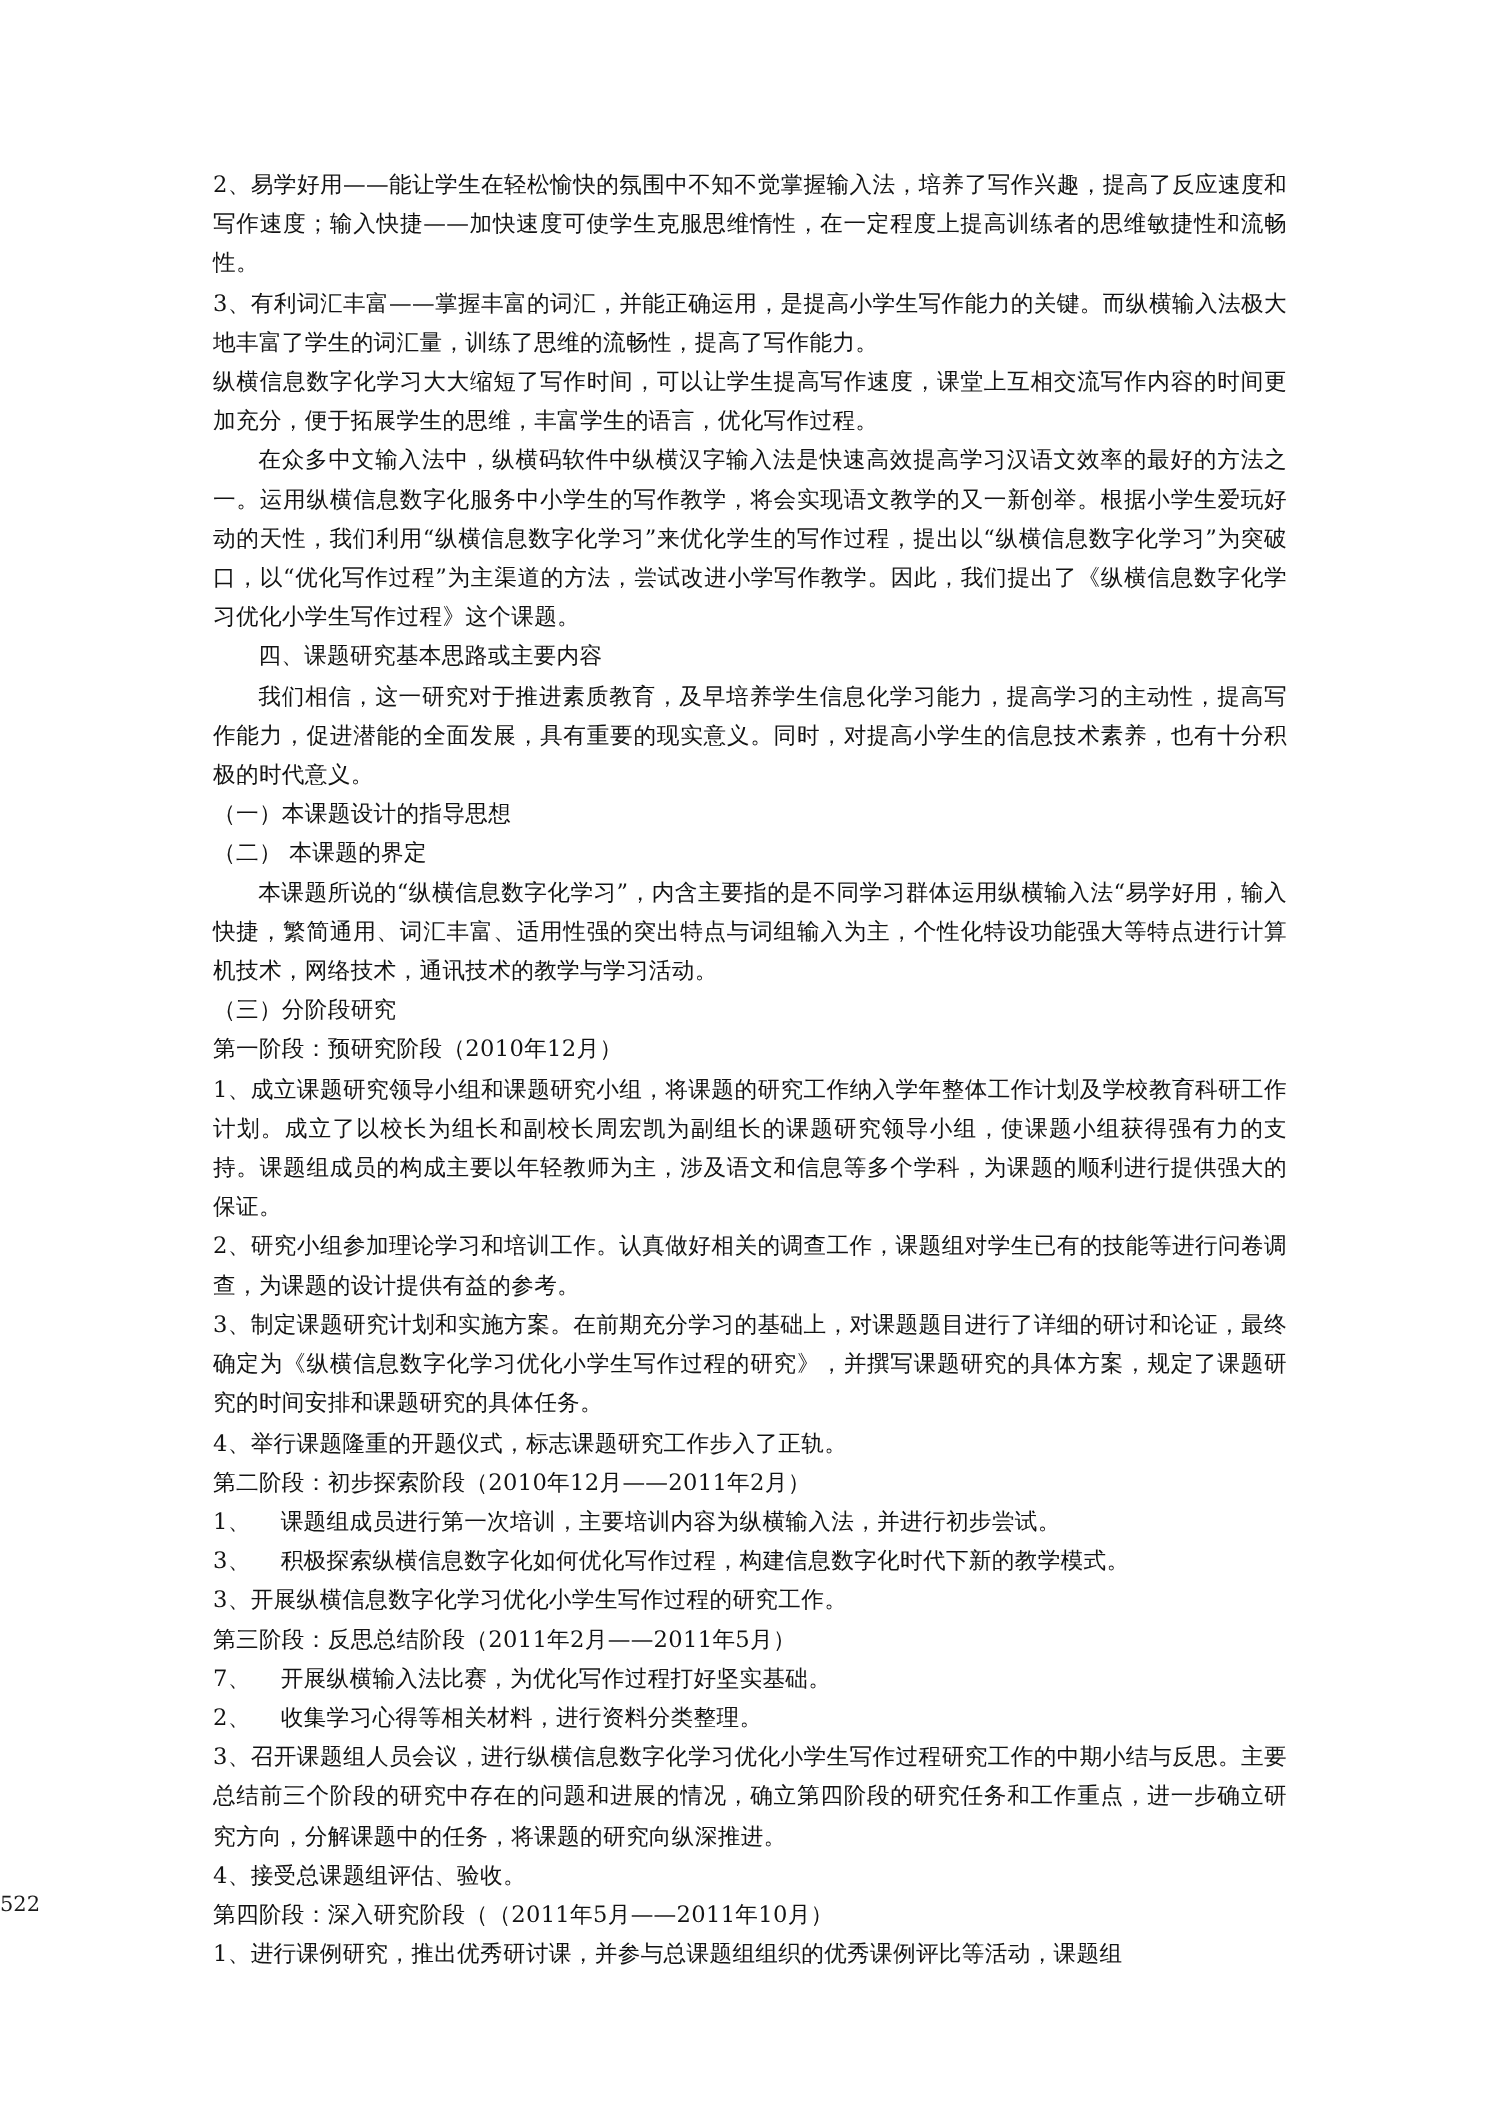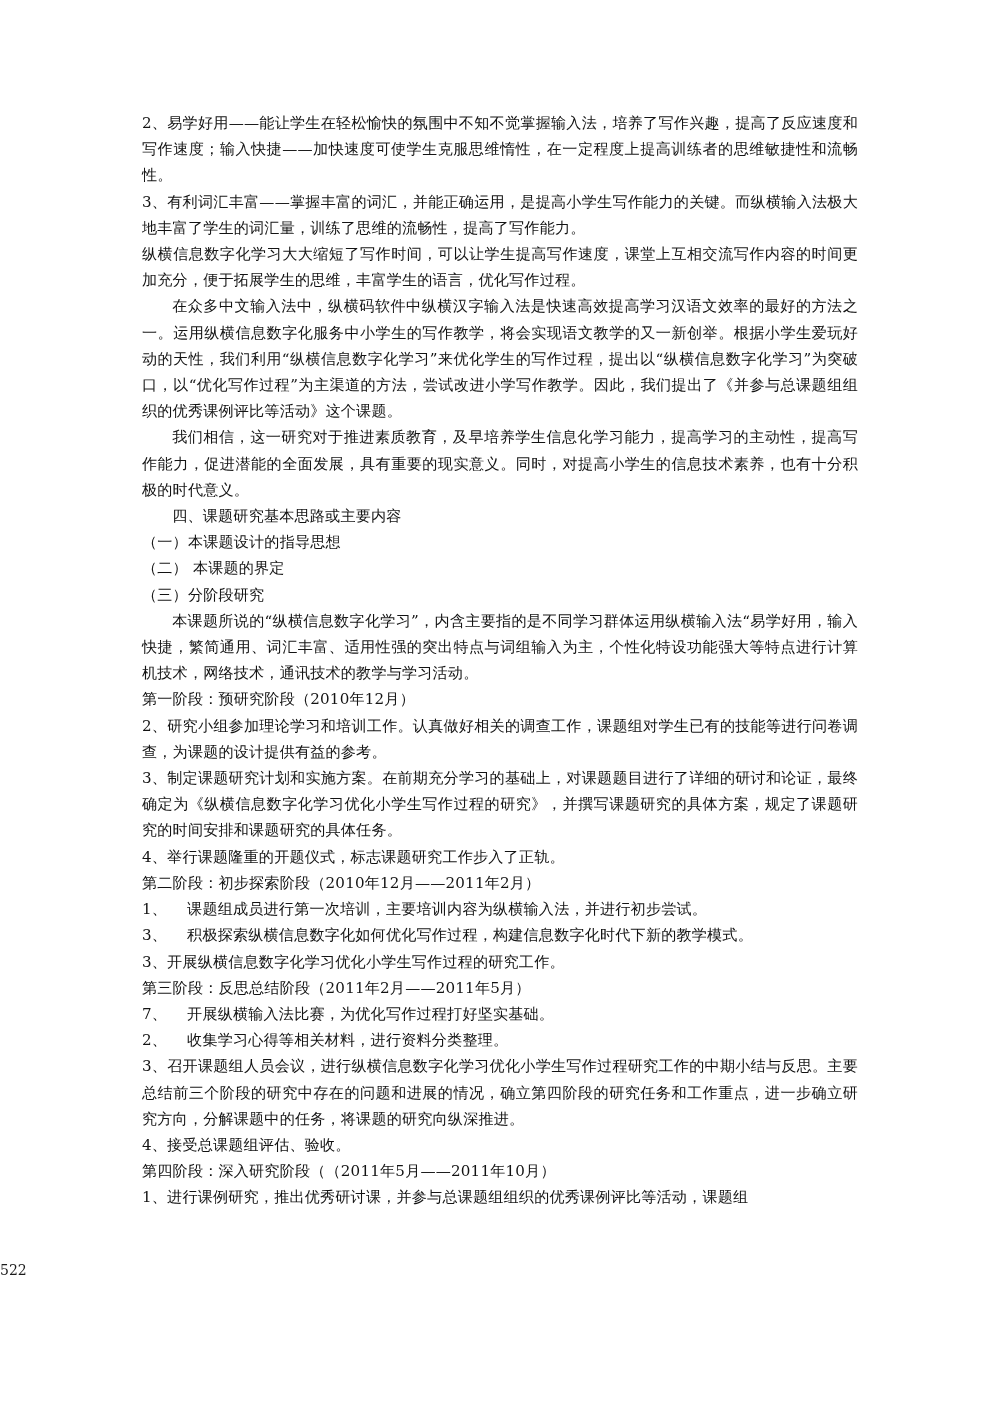--- a/index.html
+++ b/index.html
@@ -45,28 +45,29 @@
   }
 </style>
 </head>
 <body>
 
 <div class="page">
   <div class="content">
     <div class="line">2、易学好用——能让学生在轻松愉快的氛围中不知不觉掌握输入法，培养了写作兴趣，提高了反应速度和写作速度；输入快捷——加快速度可使学生克服思维惰性，在一定程度上提高训练者的思维敏捷性和流畅性。</div>
     <div class="line">3、有利词汇丰富——掌握丰富的词汇，并能正确运用，是提高小学生写作能力的关键。而纵横输入法极大地丰富了学生的词汇量，训练了思维的流畅性，提高了写作能力。</div>
     <div class="line">纵横信息数字化学习大大缩短了写作时间，可以让学生提高写作速度，课堂上互相交流写作内容的时间更加充分，便于拓展学生的思维，丰富学生的语言，优化写作过程。</div>
-    <div class="line indent2">在众多中文输入法中，纵横码软件中纵横汉字输入法是快速高效提高学习汉语文效率的最好的方法之一。运用纵横信息数字化服务中小学生的写作教学，将会实现语文教学的又一新创举。根据小学生爱玩好动的天性，我们利用“纵横信息数字化学习”来优化学生的写作过程，提出以“纵横信息数字化学习”为突破口，以“优化写作过程”为主渠道的方法，尝试改进小学写作教学。因此，我们提出了《并参与总课题组组织的优秀课例评比等活动》这个课题。</div>
+    <div class="line indent2">在众多中文输入法中，纵横码软件中纵横汉字输入法是快速高效提高学习汉语文效率的最好的方法之一。运用纵横信息数字化服务中小学生的写作教学，将会实现语文教学的又一新创举。根据小学生爱玩好动的天性，我们利用“纵横信息数字化学习”来优化学生的写作过程，提出以“纵横信息数字化学习”为突破口，以“优化写作过程”为主渠道的方法，尝试改进小学写作教学。因此，我们提出了《纵横信息数字化学习优化小学生写作过程》这个课题。</div>
+    <div class="line indent2">四、课题研究基本思路或主要内容</div>
     <div class="line indent2">我们相信，这一研究对于推进素质教育，及早培养学生信息化学习能力，提高学习的主动性，提高写作能力，促进潜能的全面发展，具有重要的现实意义。同时，对提高小学生的信息技术素养，也有十分积极的时代意义。</div>
-    <div class="line indent2">四、课题研究基本思路或主要内容</div>
     <div class="line">（一）本课题设计的指导思想</div>
     <div class="line">（二） 本课题的界定</div>
+    <div class="line indent2">本课题所说的“纵横信息数字化学习”，内含主要指的是不同学习群体运用纵横输入法“易学好用，输入快捷，繁简通用、词汇丰富、适用性强的突出特点与词组输入为主，个性化特设功能强大等特点进行计算机技术，网络技术，通讯技术的教学与学习活动。</div>
     <div class="line">（三）分阶段研究</div>
-    <div class="line indent2">本课题所说的“纵横信息数字化学习”，内含主要指的是不同学习群体运用纵横输入法“易学好用，输入快捷，繁简通用、词汇丰富、适用性强的突出特点与词组输入为主，个性化特设功能强大等特点进行计算机技术，网络技术，通讯技术的教学与学习活动。</div>
     <div class="line">第一阶段：预研究阶段（2010年12月）</div>
+    <div class="line">1、成立课题研究领导小组和课题研究小组，将课题的研究工作纳入学年整体工作计划及学校教育科研工作计划。成立了以校长为组长和副校长周宏凯为副组长的课题研究领导小组，使课题小组获得强有力的支持。课题组成员的构成主要以年轻教师为主，涉及语文和信息等多个学科，为课题的顺利进行提供强大的保证。</div>
     <div class="line">2、研究小组参加理论学习和培训工作。认真做好相关的调查工作，课题组对学生已有的技能等进行问卷调查，为课题的设计提供有益的参考。</div>
     <div class="line">3、制定课题研究计划和实施方案。在前期充分学习的基础上，对课题题目进行了详细的研讨和论证，最终确定为《纵横信息数字化学习优化小学生写作过程的研究》，并撰写课题研究的具体方案，规定了课题研究的时间安排和课题研究的具体任务。</div>
     <div class="line">4、举行课题隆重的开题仪式，标志课题研究工作步入了正轨。</div>
     <div class="line">第二阶段：初步探索阶段（2010年12月——2011年2月）</div>
     <div class="line">1、    课题组成员进行第一次培训，主要培训内容为纵横输入法，并进行初步尝试。</div>
     <div class="line">3、    积极探索纵横信息数字化如何优化写作过程，构建信息数字化时代下新的教学模式。</div>
     <div class="line">3、开展纵横信息数字化学习优化小学生写作过程的研究工作。</div>
     <div class="line">第三阶段：反思总结阶段（2011年2月——2011年5月）</div>
     <div class="line">7、    开展纵横输入法比赛，为优化写作过程打好坚实基础。</div>
     <div class="line">2、    收集学习心得等相关材料，进行资料分类整理。</div>

